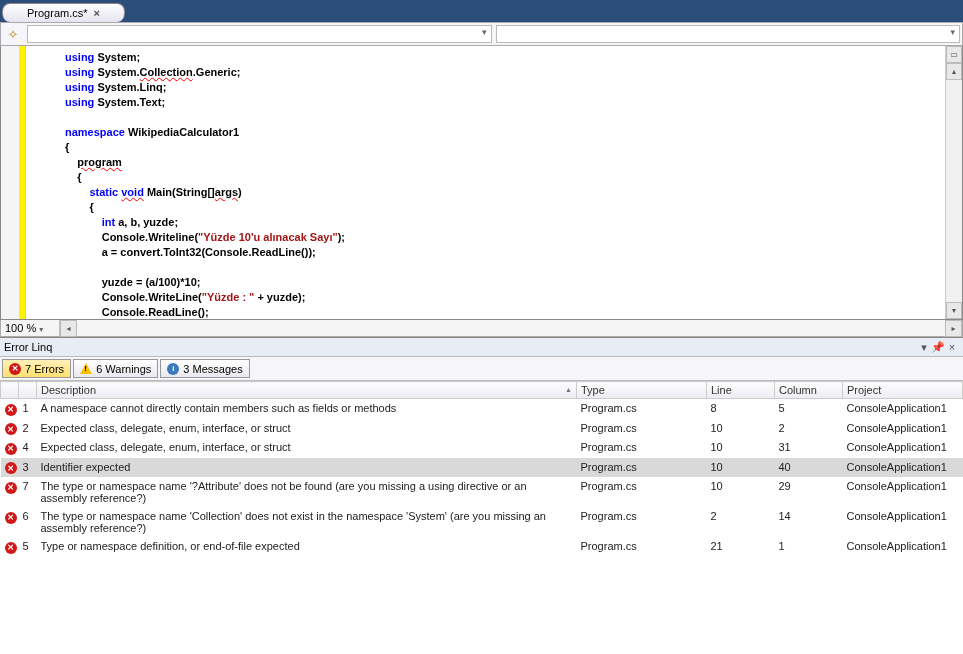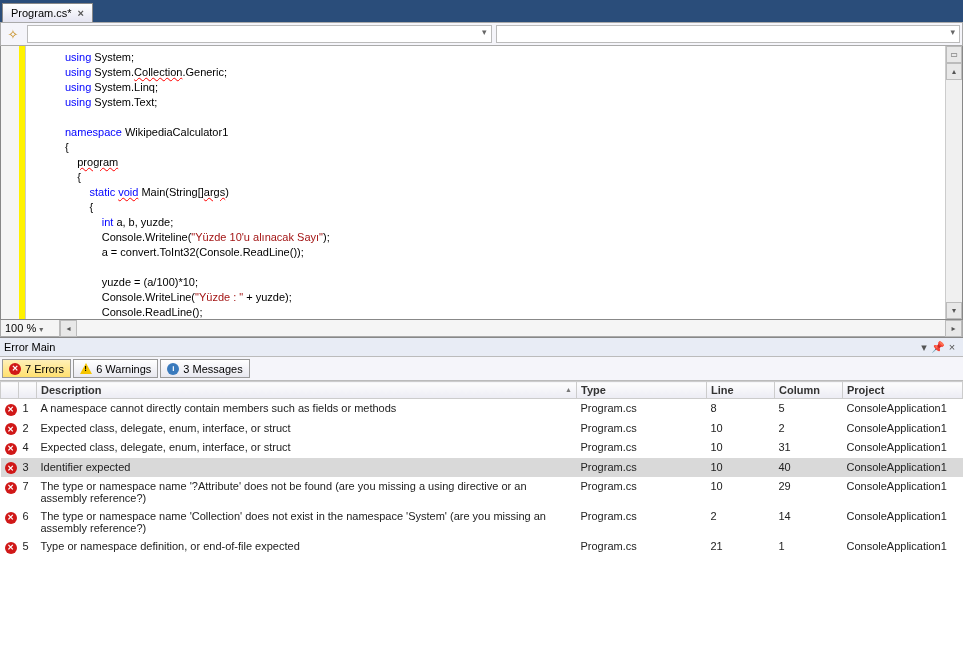--- a/index.html
+++ b/index.html
@@ -1,31 +1,31 @@
 <!DOCTYPE html>
 <html><head>
 <meta charset="utf-8">
 <style>
 * { margin:0; padding:0; box-sizing:border-box; font-family:"Segoe UI",Tahoma,sans-serif; font-size:11px; }
 body { width:963px; height:654px; background:#1b365d; overflow:hidden; display:flex; flex-direction:column; }
 .tab-bar { height:22px; background:#2a4d7a; display:flex; align-items:flex-end; padding-left:2px; }
-.tab { background:#f0f0f0; border:1px solid #888; border-bottom:none; padding:3px 8px; display:flex; align-items:center; background:linear-gradient(#fff,#e5e5f2); border-radius:0; }
+.tab { background:#f0f0f0; border:1px solid #888; border-bottom:none; padding:3px 24px; display:flex; align-items:center; background:linear-gradient(#fff,#e5e5f2); border-radius:8px; }
 .tab .close { margin-left:6px; color:#555; font-weight:bold; }
 .toolbar-row { height:24px; background:#f5f5fa; border:1px solid #aaa; display:flex; align-items:center; }
 .tb-btn { width:20px; height:20px; display:flex; align-items:center; justify-content:center; margin:0 2px; }
 .tb-drop { flex:1; border:1px solid #bbb; background:#fff; height:18px; margin:0 2px; position:relative; }
 .tb-drop::after { content:"▾"; position:absolute; right:4px; top:1px; color:#666; font-size:9px; }
 .editor-wrap { flex:1; display:flex; background:#fff; border:1px solid #888; border-top:none; min-height:0; }
 .editor-left { width:58px; flex-shrink:0; position:relative; }
 .gutter-bg { position:absolute; left:0; top:0; bottom:0; width:18px; background:#f5f5f5; }
 .yellow-strip { position:absolute; left:18px; top:0; width:6px; bottom:0; background:#fff200; }
 .sep-line { position:absolute; left:24px; top:0; width:1px; bottom:0; background:#ccc; }
 .editor-right { flex:1; position:relative; overflow:hidden; }
 .code { font-family:Consolas,monospace; font-size:13px; line-height:15px; white-space:pre; padding-top:4px; }
-.code .line { height:15px; padding-left:6px; }
+.code .line { height:15px; padding-left:6px;font-weight:bold; }
 .kw { color:#0000ff; }
 .str { color:#a31515; }
 .squiggle { text-decoration:underline wavy red; text-decoration-thickness:1px; }
 .vscroll { width:17px; flex-shrink:0; background:#f0f0f0; border-left:1px solid #ccc; display:flex; flex-direction:column; }
 .sbtn { height:17px; background:#e8e8e8; border:1px solid #bbb; display:flex; align-items:center; justify-content:center; font-size:8px; color:#555; }
 .zoom-row { height:17px; background:#f5f5f5; display:flex; align-items:center; border:1px solid #aaa; border-top:none; }
 .zoom { width:58px; padding-left:4px; }
 .hscroll { flex:1; display:flex; border-left:1px solid #bbb; }
 .panel-title { height:19px; background:#e8ecf5; border-top:1px solid #888; display:flex; align-items:center; padding:0 4px; }
 .panel-title .spacer { flex:1; }
@@ -33,21 +33,21 @@
 .filter-row { height:24px; background:#f5f5fa; border-top:1px solid #bbb; display:flex; padding:2px; gap:2px; }
 .filt { border:1px solid #999; background:linear-gradient(#fff,#e8e8f0); padding:2px 6px; display:flex; align-items:center; gap:4px; }
 .filt.active { background:linear-gradient(#fff0b8,#ffe070); }
 .circ { width:12px; height:12px; border-radius:50%; display:flex; align-items:center; justify-content:center; font-size:8px; font-weight:bold; color:#fff; }
 .circ.err { background:#d01818; }
 .tri.warn { width:0; height:0; border-left:6px solid transparent; border-right:6px solid transparent; border-bottom:11px solid #f5c400; position:relative; }
 .tri.warn::after { content:"!"; position:absolute; left:-2px; top:1px; font-size:8px; color:#000; font-weight:bold; }
 .circ.info { background:#3a7abd; }
 .elist { flex:1; background:#fff; overflow:auto; border-top:1px solid #bbb; }
 .elist table { width:100%; border-collapse:collapse; table-layout:fixed; }
-.elist th { background:linear-gradient(#fdfdfd,#ececf4); border:1px solid #ccc; text-align:left; padding:2px 4px; font-weight:bold; color:#333; position:relative; }
+.elist th { background:linear-gradient(#fdfdfd,#ececf4); border:1px solid #ccc; text-align:left; padding:2px 4px; font-weight:normal; color:#333; position:relative; }
 .elist th .arrow { font-size:7px; color:#777; position:absolute; right:4px; top:4px; }
 .elist td { padding:3px 4px; border-bottom:0; color:#222; vertical-align:top; }
 .elist tr.sel td { background:#d9d9d9; }
 .num-col { width:32px; text-align:left; }
 .ico-col { width:18px; text-align:center; }
 </style>
 </head>
 <body>
 
 <div class="tab-bar">
@@ -85,21 +85,21 @@
 <div class="zoom-row">
   <div class="zoom"><span>100 %</span> <span style="font-size:8px;color:#666;">▾</span></div>
   <div class="hscroll">
     <div class="sbtn" style="width:17px">◂</div>
     <div style="flex:1"></div>
     <div class="sbtn" style="width:17px">▸</div>
   </div>
 </div>
 
 <div class="panel-title">
-  <span>Error Main</span>
+  <span>Error Linq</span>
   <div class="spacer"></div>
   <div class="ico">▾</div>
   <div class="ico">📌</div>
   <div class="ico">×</div>
 </div>
 
 <div class="filter-row">
   <div class="filt active">
     <span class="circ err">✕</span>
     <span>7 Errors</span>

